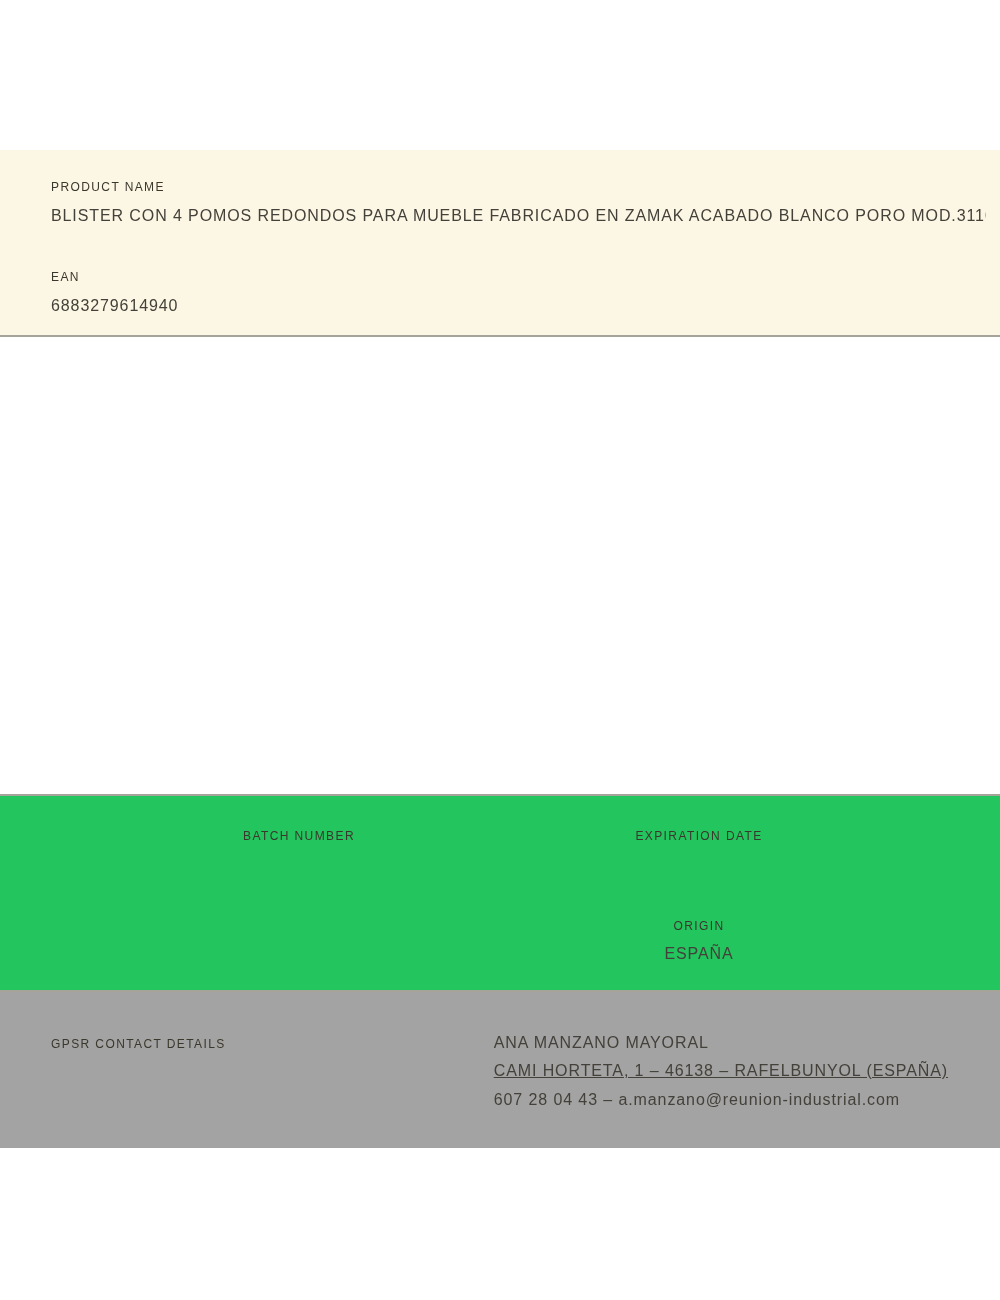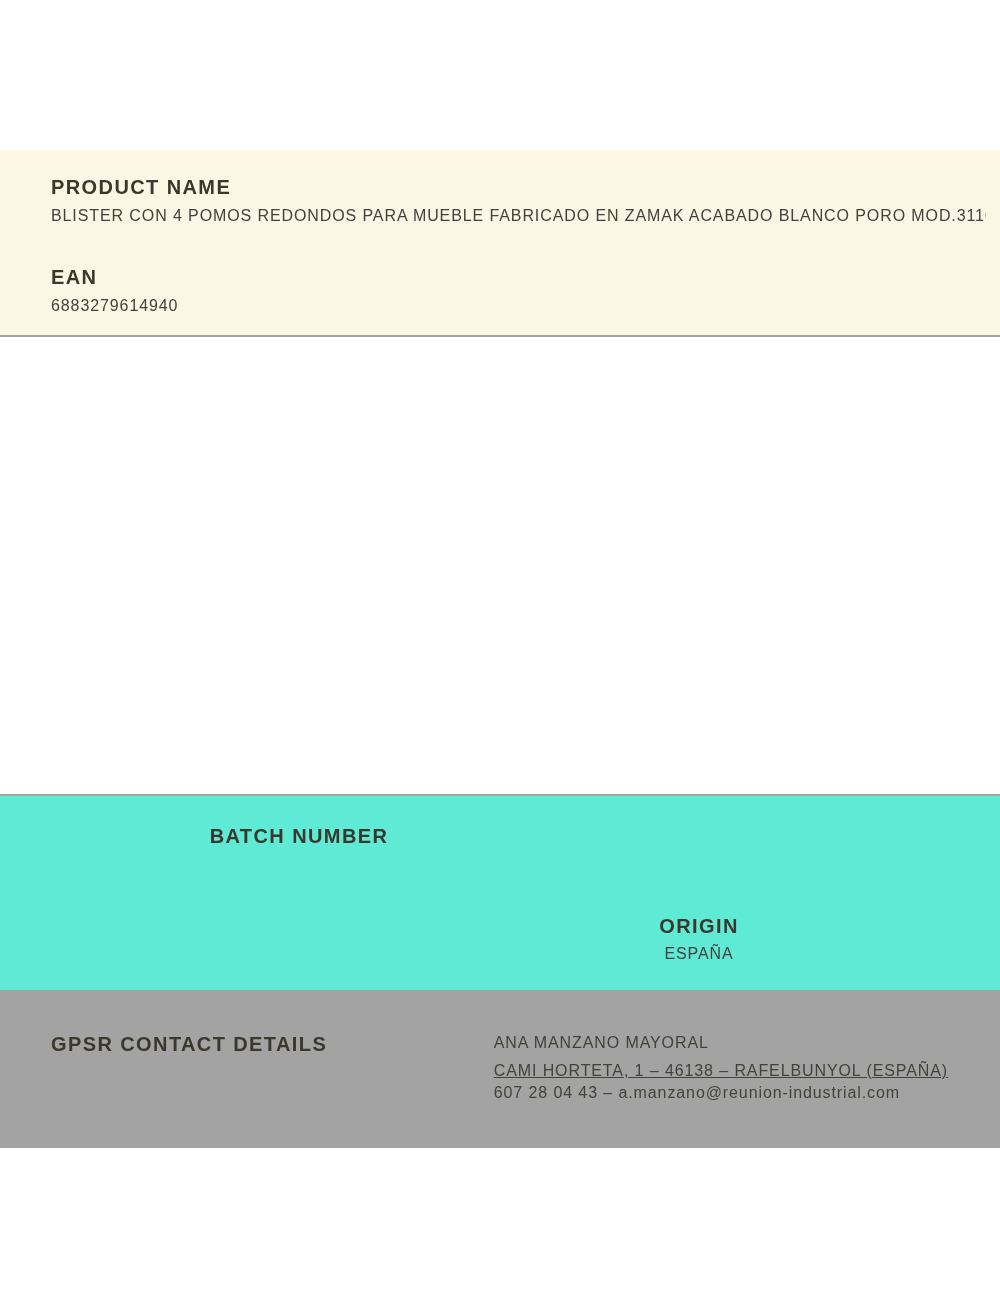--- a/index.html
+++ b/index.html
@@ -19,32 +19,32 @@
   }
   .panel-product {
     top: 150px;
     height: 187px;
     background: #fcf7e4;
     border-bottom: 2px solid #a6a39a;
   }
   .panel-details {
     top: 794px;
     height: 198px;
-    background: #5eead4;
+    background: #22c55e;
     border-top: 2px solid #a6a39a;
     border-bottom: 2px solid #a6a39a;
   }
   .panel-gpsr {
     top: 992px;
     height: 156px;
     background: #a3a3a3;
   }
   .label {
-    font-weight: 700;
-    font-size: 20px;
+    font-weight: 400;
+    font-size: 12px;
     line-height: 20px;
     letter-spacing: 1.4px;
     color: #3a372c;
     white-space: nowrap;
   }
   .value {
     font-weight: 400;
     font-size: 16px;
     line-height: 20px;
     letter-spacing: 0.9px;
@@ -74,37 +74,38 @@
   
   .gp-title { top: 42px; left: 51px; }
   .gp-right {
     position: absolute;
     top: 41px;
     right: 52px;
     text-align: left;
   }
   .gp-right .value { display: block; }
   .gp-line2 { margin-top: 8px; text-decoration: underline; }
-  .gp-line3 { margin-top: 2px; }
+  .gp-line3 { margin-top: 9px; }
 </style>
 </head>
 <body>
 
 <div>
 
   <section class="panel panel-product">
     <div class="abs label pp-label-name">PRODUCT NAME</div>
     <div class="abs value pp-value-name">BLISTER CON 4 POMOS REDONDOS PARA MUEBLE FABRICADO EN ZAMAK ACABADO BLANCO PORO MOD.3110 Ø...</div>
     <div class="abs label pp-label-ean">EAN</div>
     <div class="abs value pp-value-ean">6883279614940</div>
   </section>
 
   <section class="panel panel-details">
     <div class="col col-left row-top label">BATCH NUMBER</div>
     <div class="col col-left row-value2 value" style="top:58px;"></div>
+    <div class="col col-right row-top label">EXPIRATION DATE</div>
     <div class="col col-right row-value2 value" style="top:58px;"></div>
 
     <div class="col col-right row-label2 label">ORIGIN</div>
     <div class="col col-right row-value2 value">ESPAÑA</div>
   </section>
 
   <section class="panel panel-gpsr">
     <div class="abs label gp-title">GPSR CONTACT DETAILS</div>
     <div class="gp-right">
       <span class="value">ANA MANZANO MAYORAL</span>

